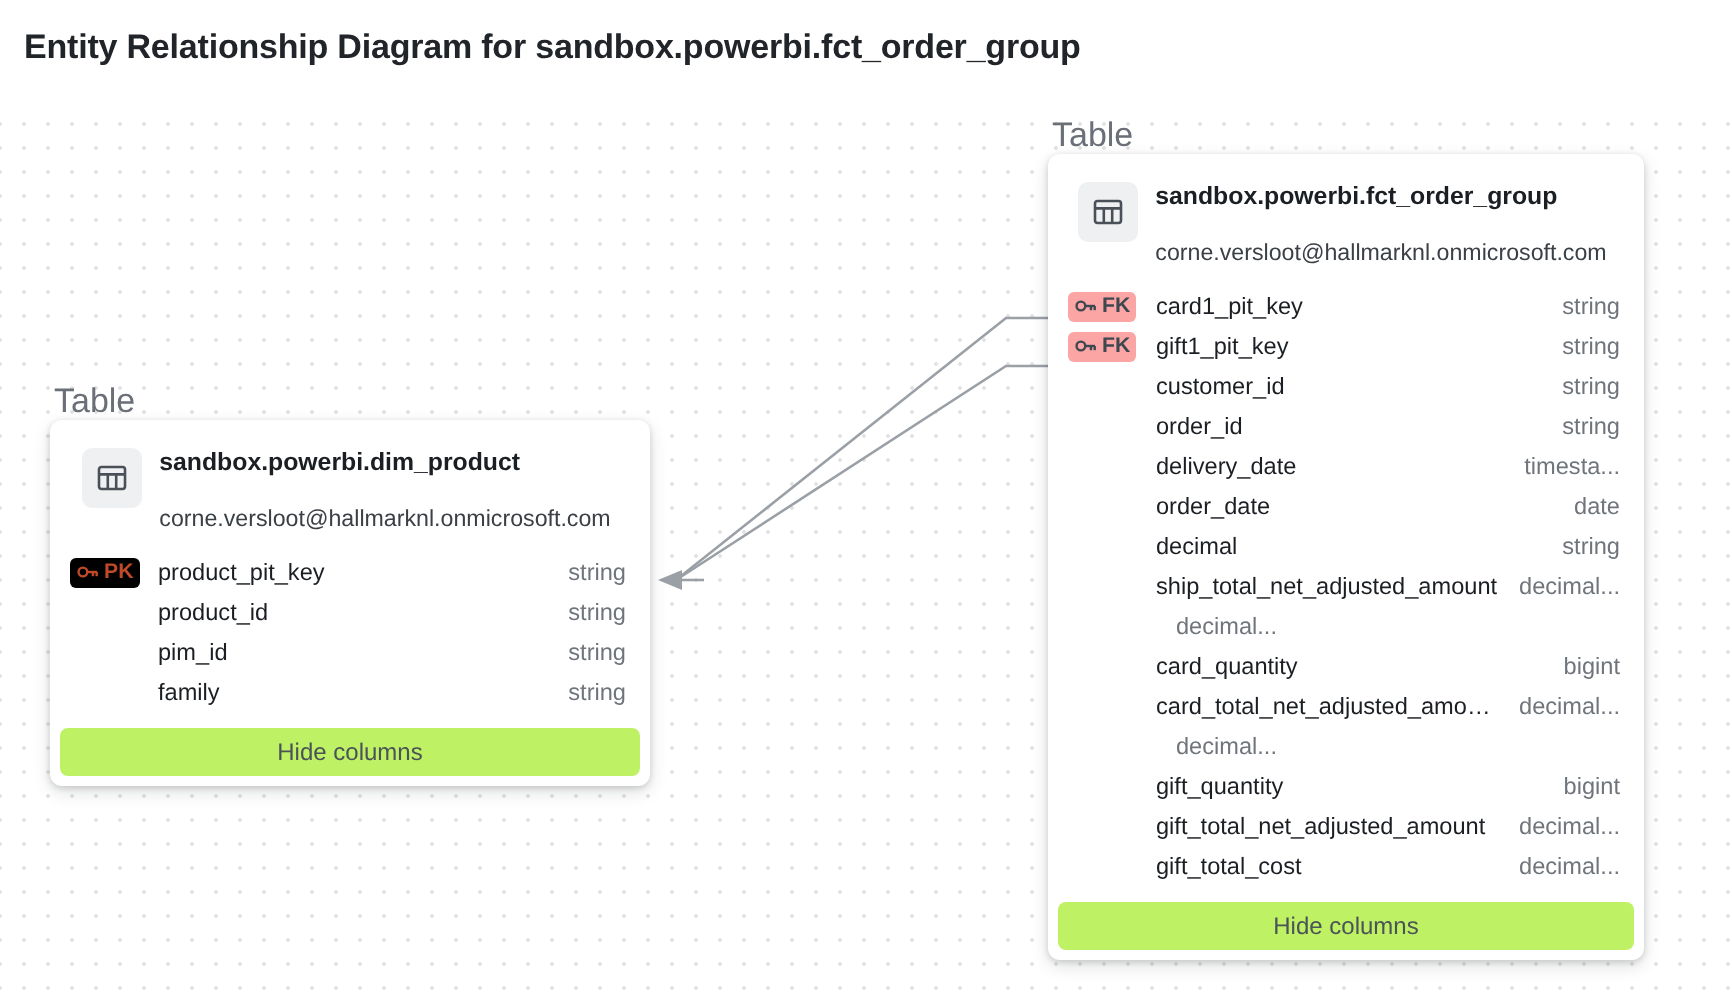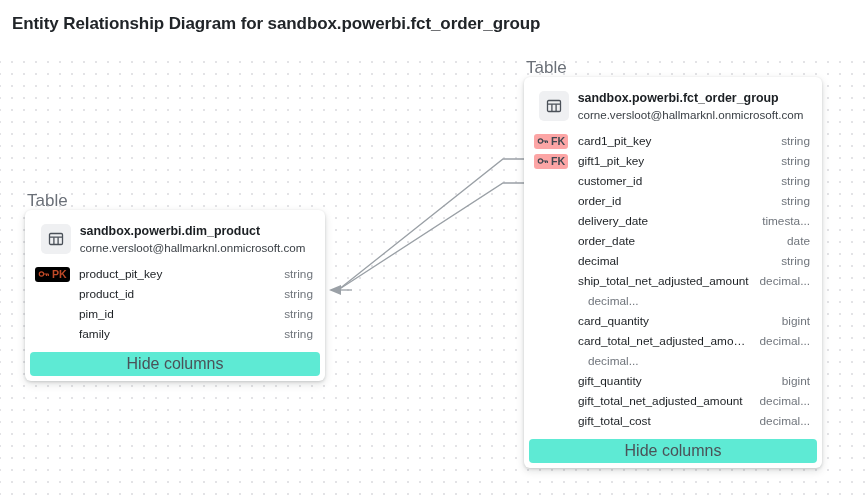--- a/index.html
+++ b/index.html
@@ -96,21 +96,21 @@
     font-weight: bold;
     color: #1b1f23;
     line-height: 16px;
     white-space: nowrap;
   }
   .card-sub {
     font-size: 11.6px;
     color: #3b4046;
     line-height: 15px;
     word-break: break-all;
-    margin-top: 1px;
+    margin-top: 13px;
   }
 
   .rows {
     padding: 0 0 6px 0;
   }
   .row {
     display: flex;
     align-items: center;
     height: 20px;
     padding: 0 12px 0 10px;
@@ -153,23 +153,23 @@
     flex: 0 0 auto;
     color: #70757c;
     margin-left: 10px;
     text-align: right;
   }
 
   .card-footer {
     margin: 2px 5px 5px 5px;
     height: 24px;
     border-radius: 4px;
-    background: #5eead4;
+    background: #bef264;
     color: #4b5258;
-    font-size: 16px;
+    font-size: 12px;
     display: flex;
     align-items: center;
     justify-content: center;
     cursor: pointer;
   }
 </style>
 </head>
 <body>
 
 <div class="page-title">Entity Relationship Diagram for sandbox.powerbi.fct_order_group</div>

